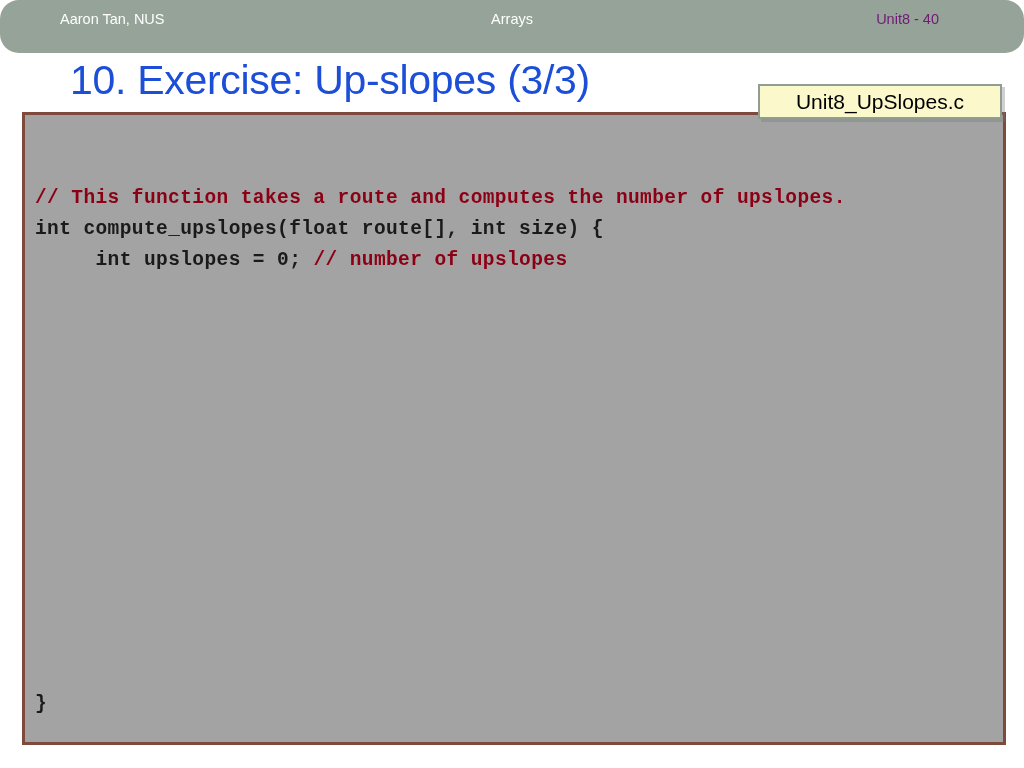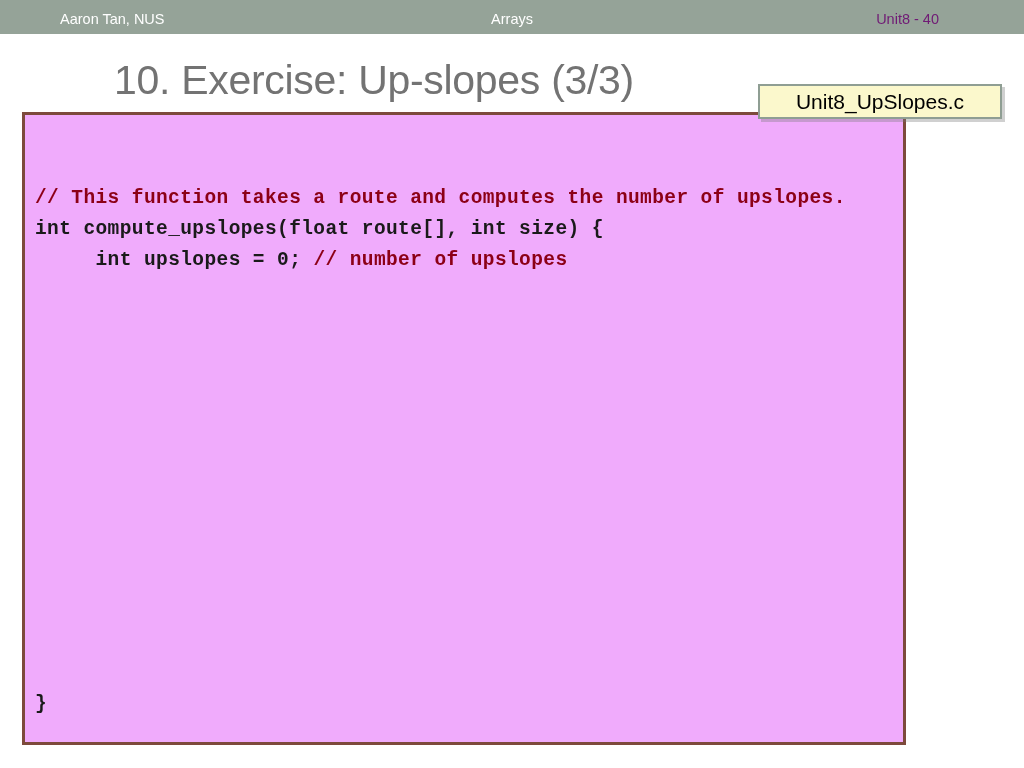--- a/index.html
+++ b/index.html
@@ -16,23 +16,24 @@
     overflow: hidden;
     position: relative;
   }
 
   
   .slide-header {
     position: absolute;
     left: 0;
     top: 0;
     width: 1024px;
-    height: 34px;
+    height: 53px;
     background: #95a398;
     color: #ffffff;
+    border-radius: 19px;
   }
   .slide-header .hdr-left {
     position: absolute;
     left: 60px;
     top: 11px;
     font-size: 14.5px;
     color: #ffffff;
     white-space: nowrap;
   }
   .slide-header .hdr-center {
@@ -53,26 +54,25 @@
     white-space: nowrap;
   }
 
   
   .slide-title {
     position: absolute;
     left: 70px;
     top: 56px;
     font-size: 41px;
     line-height: 48px;
-    color: #737373;
+    color: #1d4ed8;
     font-family: "Liberation Sans", sans-serif;
     font-weight: normal;
     white-space: nowrap;
     letter-spacing: -0.3px;
-    margin-left: 44px;
   }
 
   
   .file-badge {
     position: absolute;
     left: 746px;
     top: 84px;
     width: 244px;
     height: 35px;
     background: #fbf8cc;
@@ -89,23 +89,23 @@
     color: #000000;
     font-family: "Liberation Sans", sans-serif;
     white-space: nowrap;
   }
 
   
   .code-box {
     position: absolute;
     left: 22px;
     top: 112px;
-    width: 884px;
+    width: 984px;
     height: 633px;
-    background: #f0abfc;
+    background: #a3a3a3;
     border: 3px solid #7d4a3c;
   }
   .code-area {
     position: relative;
     width: 100%;
     height: 100%;
     padding: 6px 0 0 10px;
     font-family: "Liberation Mono", "DejaVu Sans Mono", monospace;
     font-size: 19.5px;
     font-weight: bold;

